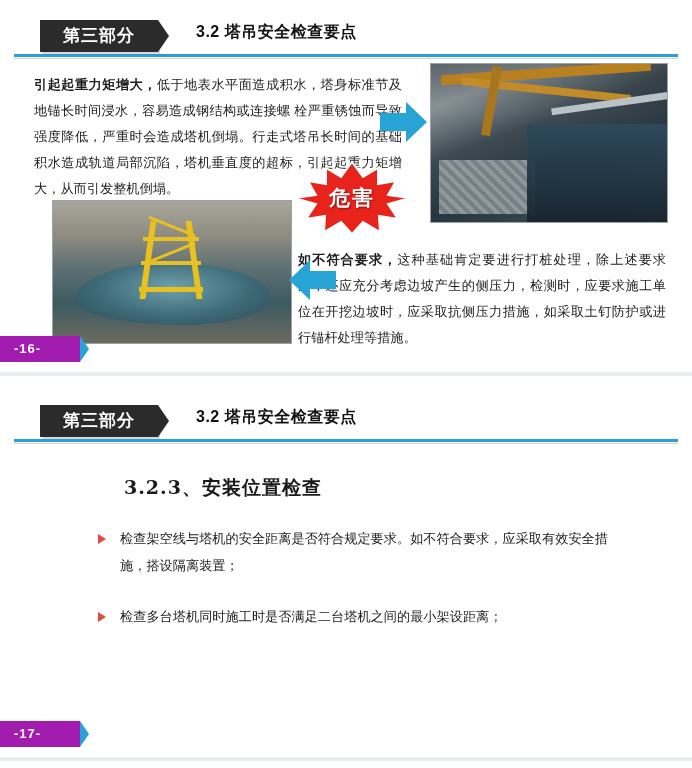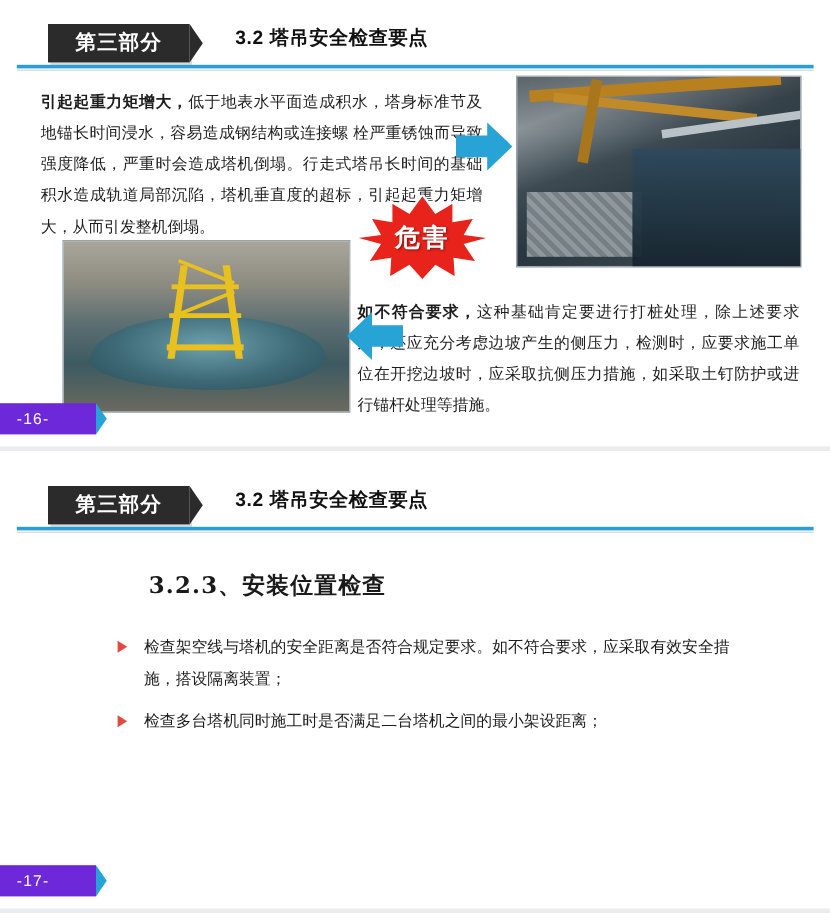--- a/index.html
+++ b/index.html
@@ -214,25 +214,26 @@
   }
 
   
   .pagenum {
     position: absolute;
     left: 0;
     bottom: 14px;
     height: 26px;
     min-width: 56px;
     padding: 0 10px 0 14px;
-    background: #6d28d9;
+    background: #a21caf;
     color: #ffffff;
     font-size: 13px;
     line-height: 26px;
     letter-spacing: 1px;
+    font-weight: bold;
   }
   .pagenum::after {
     content: "";
     position: absolute;
     right: -9px;
     top: 0;
     border-top: 13px solid transparent;
     border-bottom: 13px solid transparent;
     border-left: 9px solid #27a3d6;
   }
@@ -272,21 +273,21 @@
   }
   .bullet .tri {
     position: absolute;
     left: 0;
     top: 9px;
     width: 0; height: 0;
     border-top: 5px solid transparent;
     border-bottom: 5px solid transparent;
     border-left: 8px solid #e04a3f;
   }
-  .bullet.two-line { margin-bottom: 8px; }
+  .bullet.two-line { margin-bottom: 24px; }
 </style>
 </head>
 <body>
 
 <div class="deck">
 
   <div class="slide">
 
     <div class="hdr">
       <div class="part-tab">第三部分</div>

